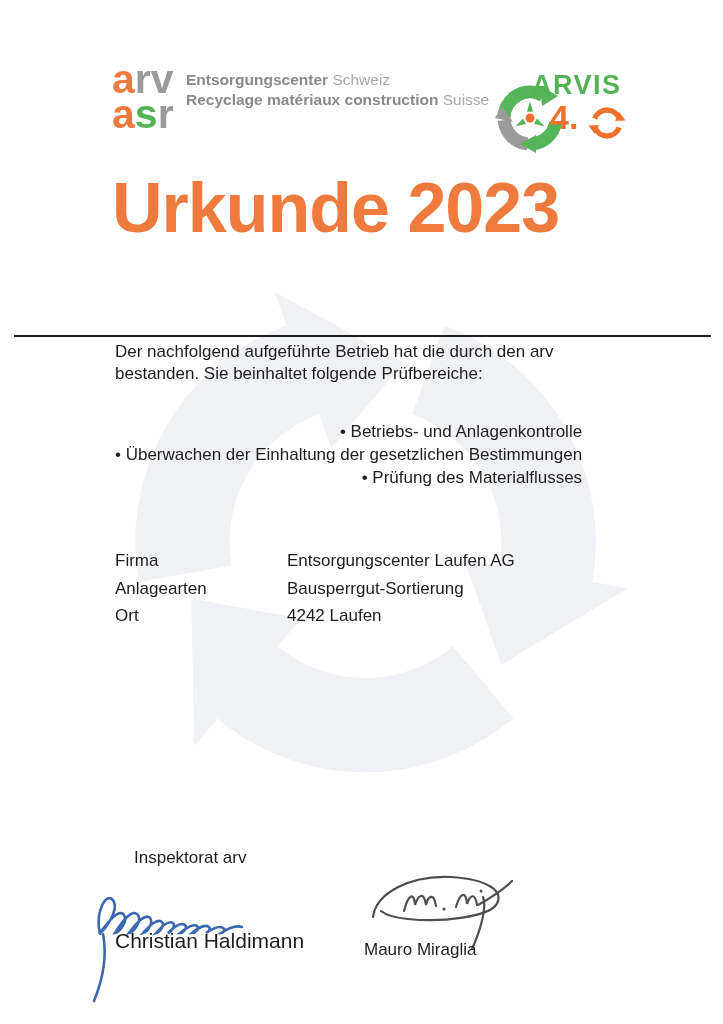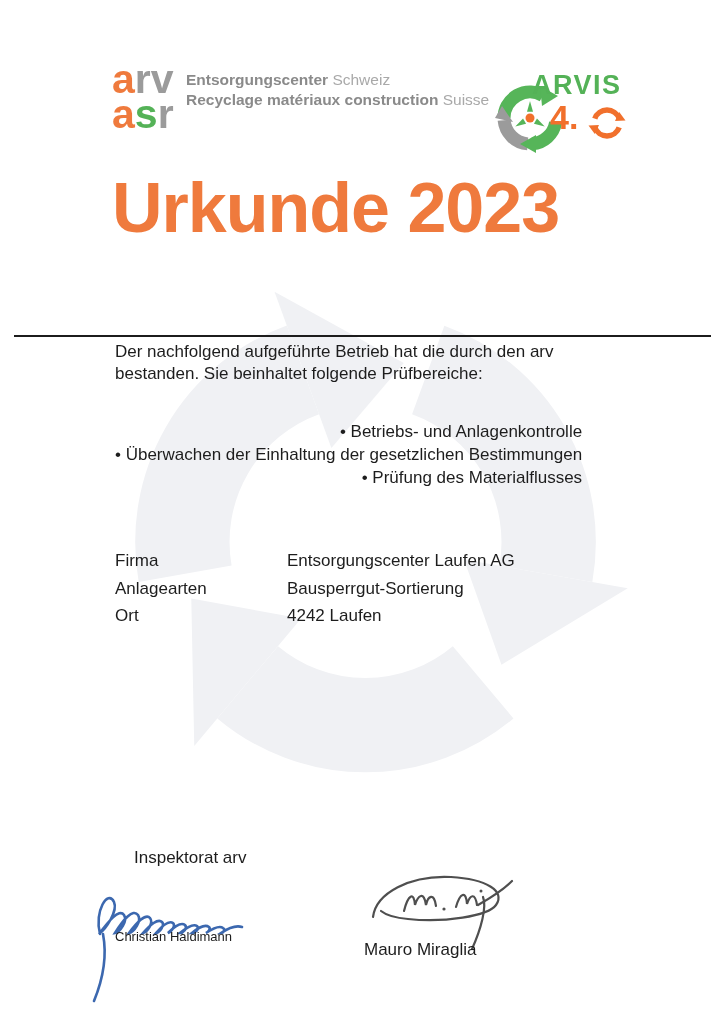--- a/index.html
+++ b/index.html
@@ -38,21 +38,21 @@
   .intro{left:115px; top:341px; font-size:17px; line-height:22.3px; white-space:nowrap;}
   
   .areas{left:115px; top:420px; font-size:17px; line-height:23px; list-style:none;text-align:right;}
   .areas li::before{content:"• "; }
   
   .fields{left:115px; top:551px; display:grid; grid-template-columns:172px auto; row-gap:7px; font-size:17px; line-height:20.5px;}
   
   .inspectorate{left:115px; top:848px; font-size:17px;margin-left:19px;}
   .sig-blue{left:90px; top:877px; width:175px; height:130px; color:var(--signature-blue);}
   .sig-dark{left:348px; top:865px; width:170px; height:95px; color:var(--signature-dark);}
-  .signer-left{left:115px; top:929px; font-size:13px;}
+  .signer-left{left:115px; top:929px; font-size:21px;}
   .signer-right{left:364px; top:929px; font-size:17px;margin-top:11px;}
 </style>
 </head>
 <body>
 
 <div class="page">
 
   <svg class="abs watermark" viewBox="0 0 200 200" aria-hidden="true">
     <g>
       <path d="M122.6,38 A66,66 0 0 1 165,111.5" fill="none" stroke="currentColor" stroke-width="34"></path>

